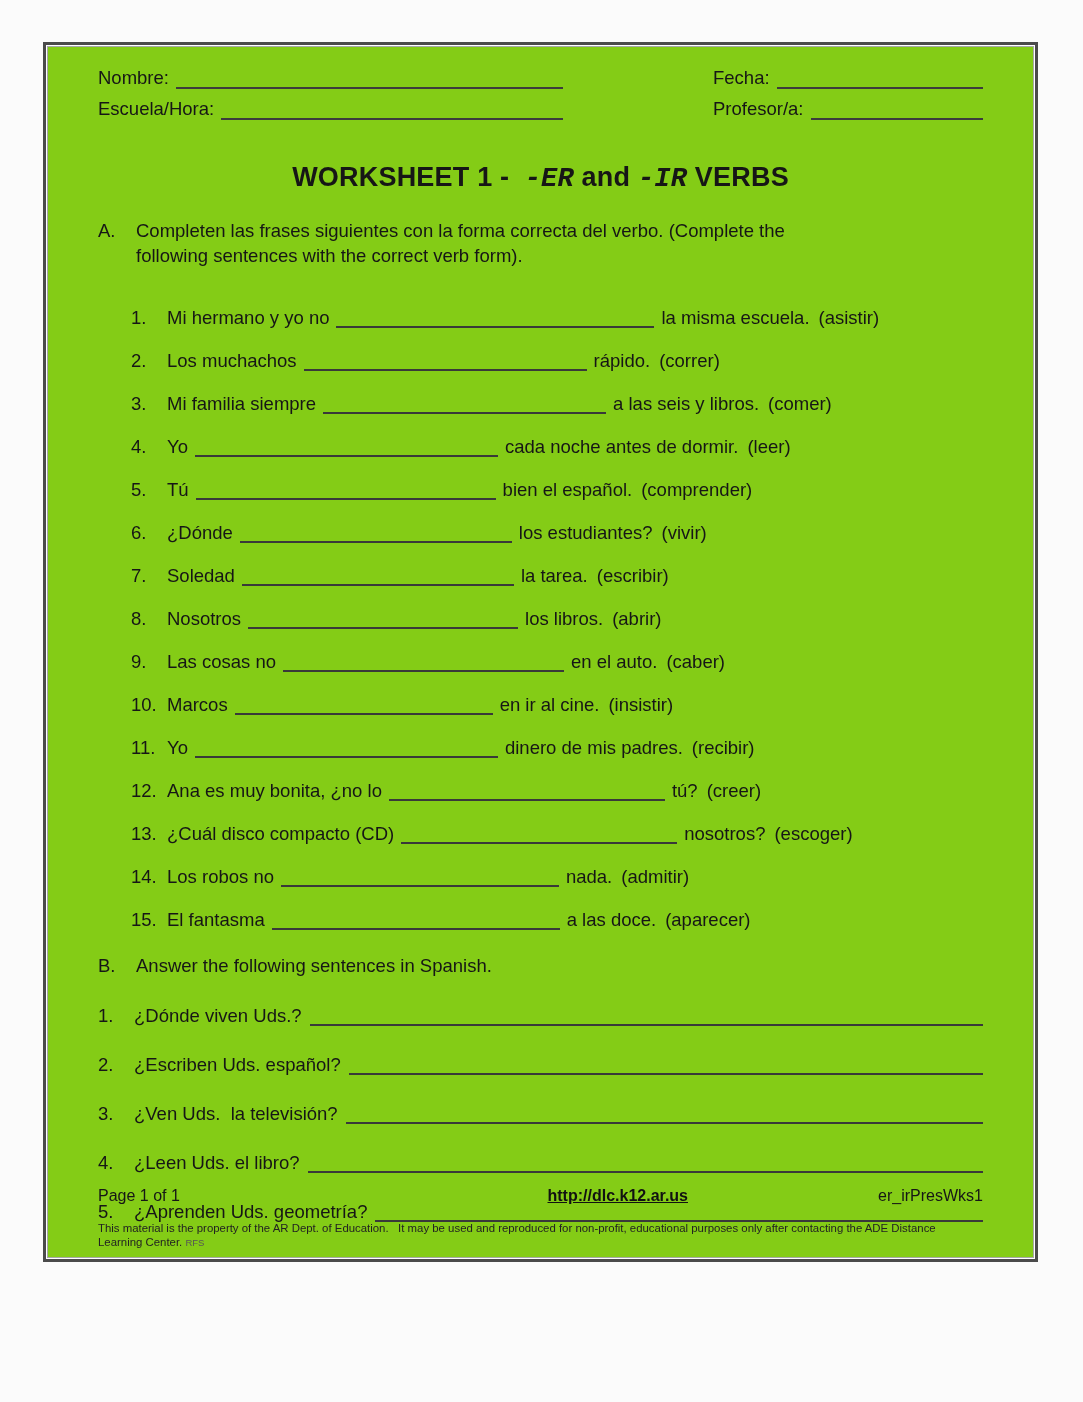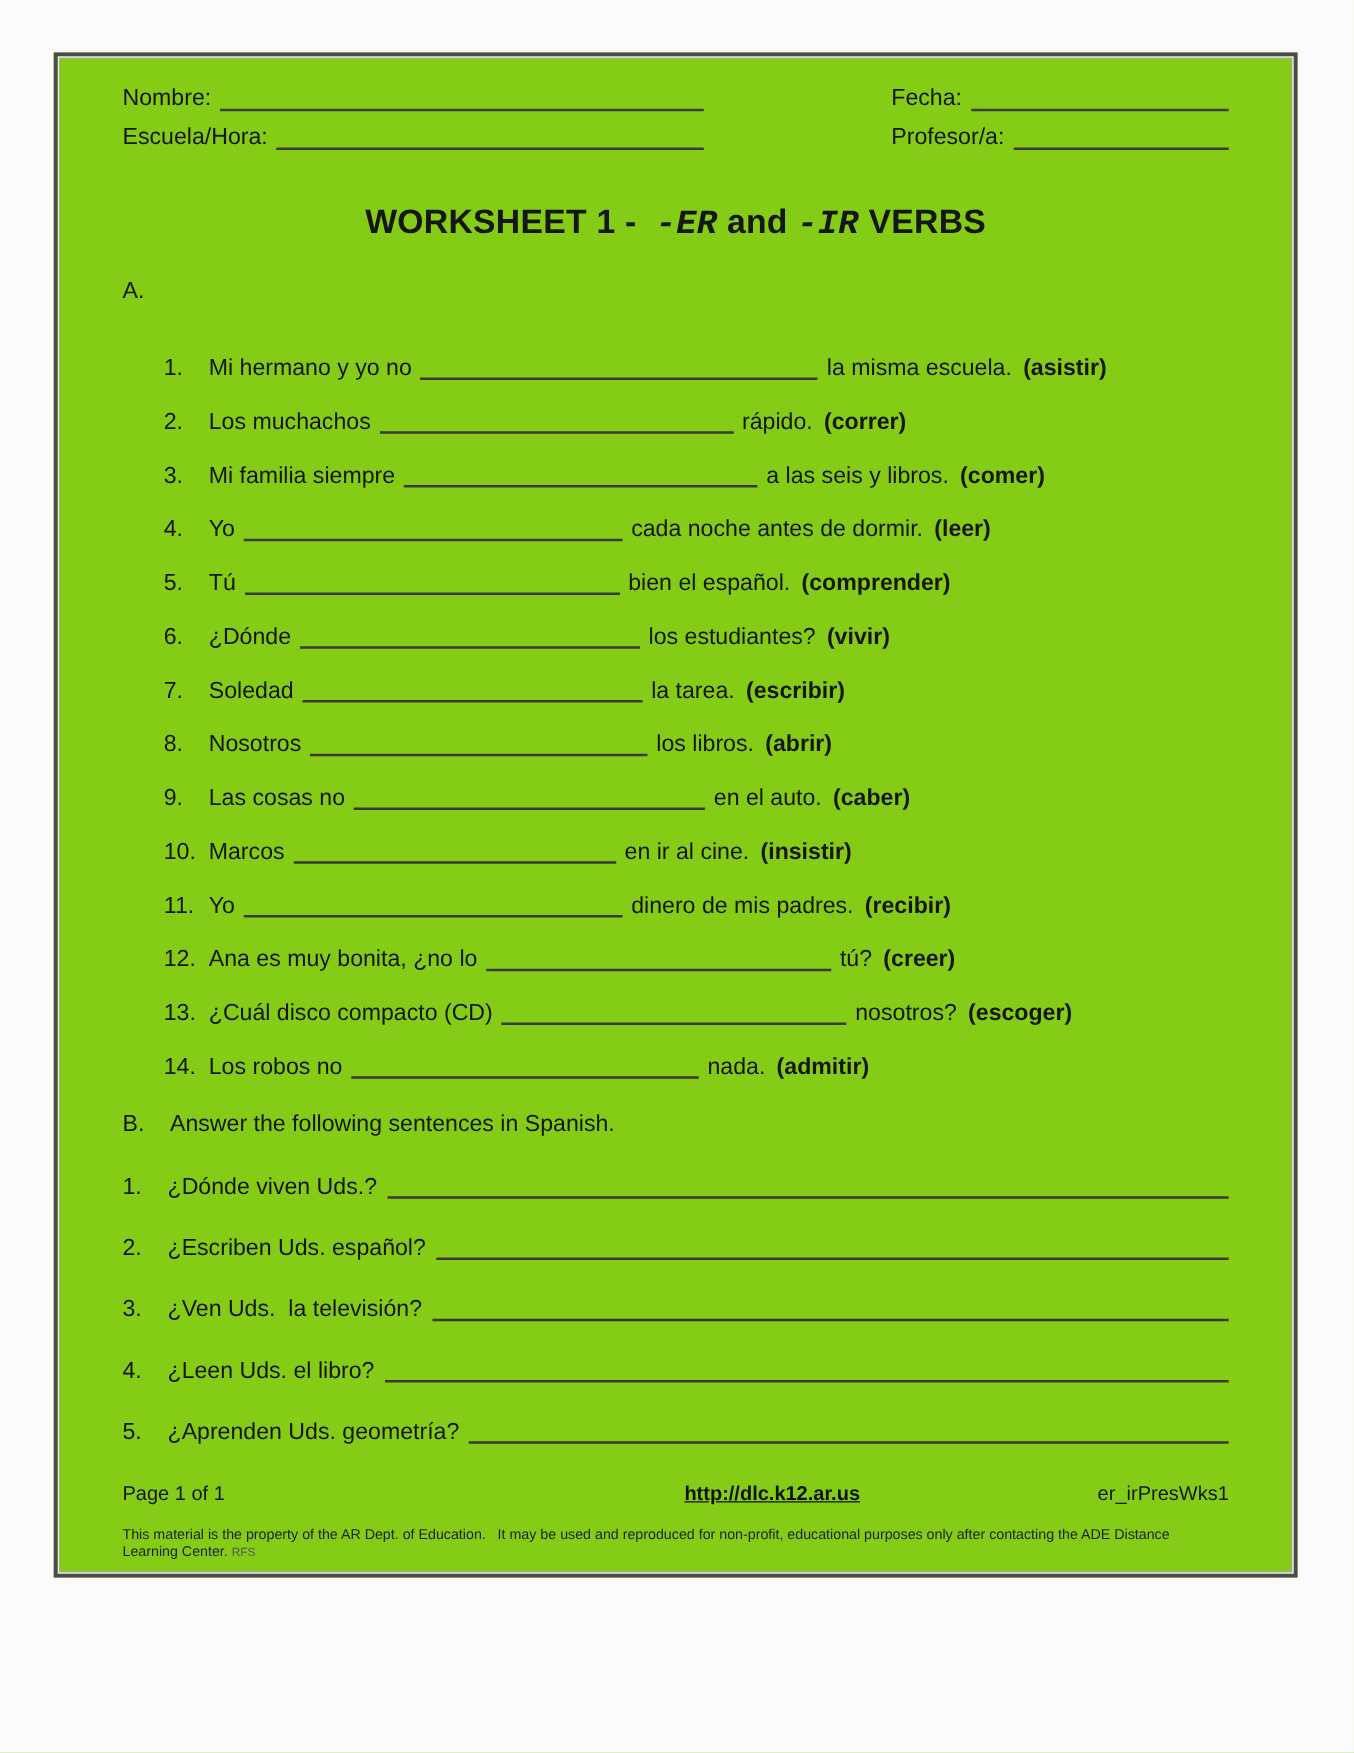--- a/index.html
+++ b/index.html
@@ -52,21 +52,21 @@
     font-size: 18.5px; line-height: 20px;
     margin-bottom: 23px;
   }
   .a-num { width: 36px; flex: 0 0 36px; }
   .blank {
     display: inline-block; height: 19px;
     border-bottom: 2px solid #393939;
     margin: 0 7px;
     flex: 0 0 auto;
   }
-  .verb { margin-left: 9px; white-space: pre; font-weight: bold; }
+  .verb { margin-left: 9px; white-space: pre; }
 
   
   .section-b { margin-top: 25px; display: flex; font-size: 18.5px; line-height: 22px; }
   .b-items { margin-top: 28px; }
   .b-item {
     display: flex; align-items: flex-end;
     font-size: 18.5px; line-height: 21px;
     margin-bottom: 28px;
   }
   .b-num { width: 36px; flex: 0 0 36px; }
@@ -113,20 +113,24 @@
       <span class="fill-line"></span>
     </div>
   </div>
 
   <div class="title">
     <span class="t">WORKSHEET 1 -  </span><span class="it t">-ER</span><span class="t"> and </span><span class="it t">-IR</span><span class="t"> VERBS</span>
   </div>
 
   <div class="section-a">
     <span class="sec-label">A.</span>
+    <div class="instr-block">
+      <div class="t">Completen las frases siguientes con la forma correcta del verbo. (Complete the</div>
+      <div class="t">following sentences with the correct verb form).</div>
+    </div>
   </div>
 
   <div class="a-items">
     <div class="a-item">
       <span class="a-num t">1.</span>
       <span class="t">Mi hermano y yo no</span>
       <span class="blank" style="width:318px"></span>
       <span class="t">la misma escuela.</span>
       <span class="verb t">(asistir)</span>
     </div>
@@ -214,20 +218,27 @@
       <span class="t">nosotros?</span>
       <span class="verb t">(escoger)</span>
     </div>
     <div class="a-item">
       <span class="a-num t">14.</span>
       <span class="t">Los robos no</span>
       <span class="blank" style="width:278px"></span>
       <span class="t">nada.</span>
       <span class="verb t">(admitir)</span>
     </div>
+    <div class="a-item">
+      <span class="a-num t">15.</span>
+      <span class="t">El fantasma</span>
+      <span class="blank" style="width:288px"></span>
+      <span class="t">a las doce.</span>
+      <span class="verb t">(aparecer)</span>
+    </div>
   </div>
 
   <div class="section-b">
     <span class="sec-label">B.</span>
     <span class="t">Answer the following sentences in Spanish.</span>
   </div>
 
   <div class="b-items">
     <div class="b-item">
       <span class="b-num t">1.</span>

